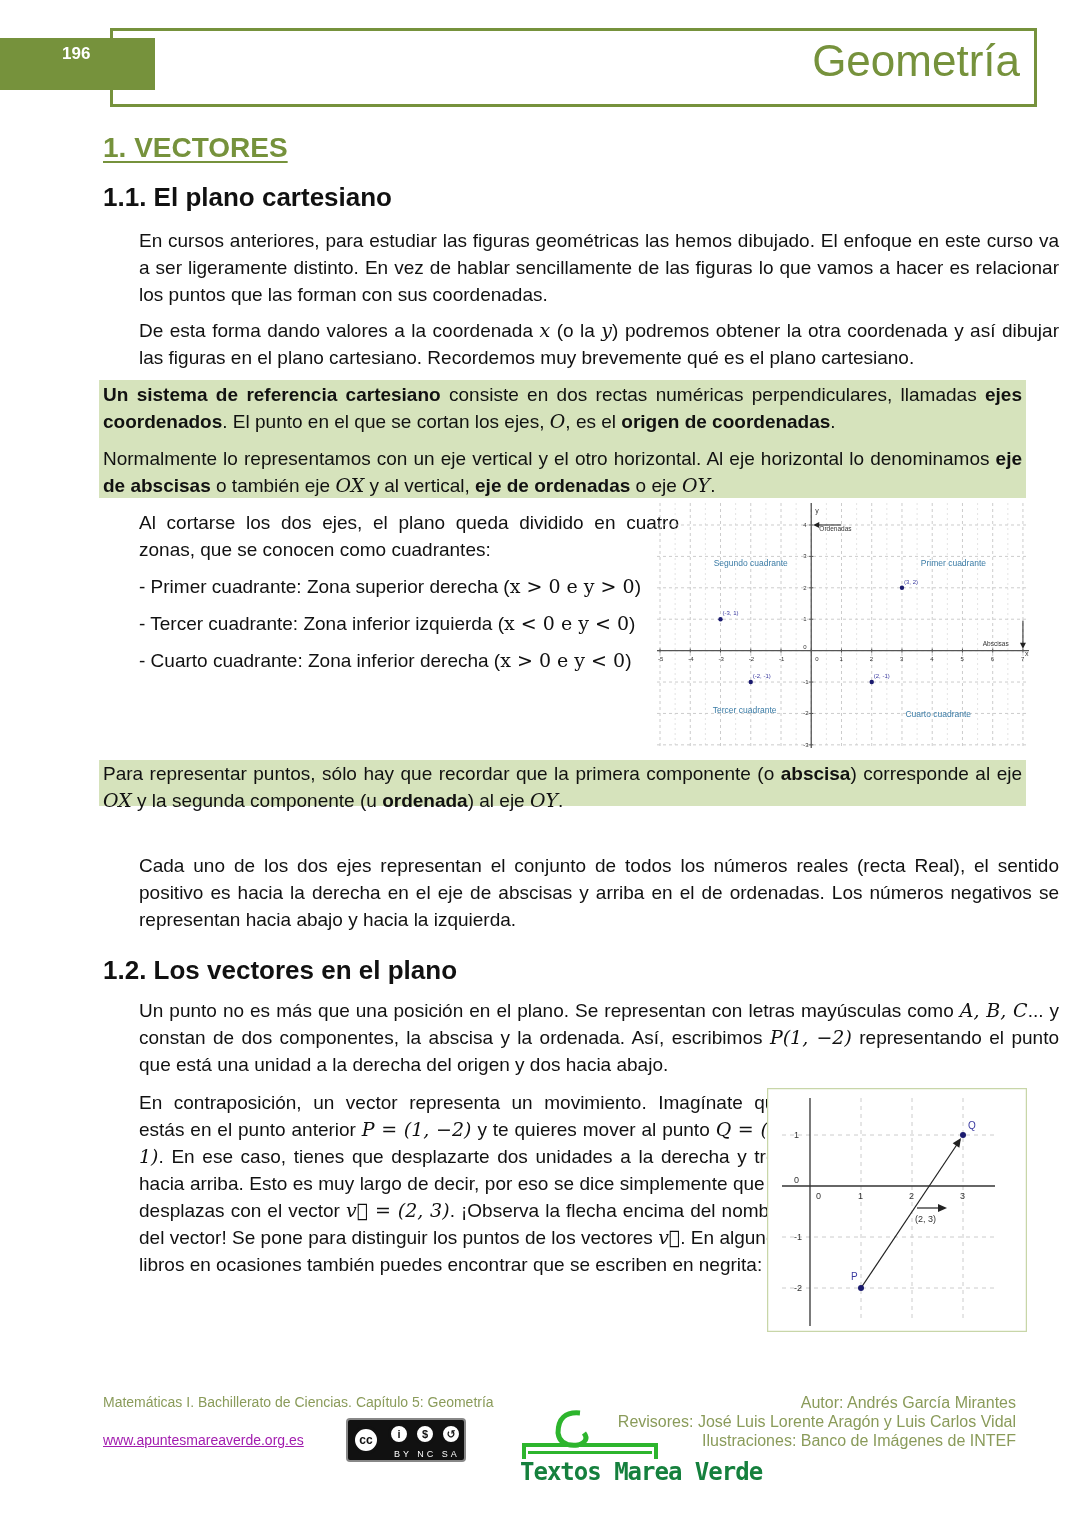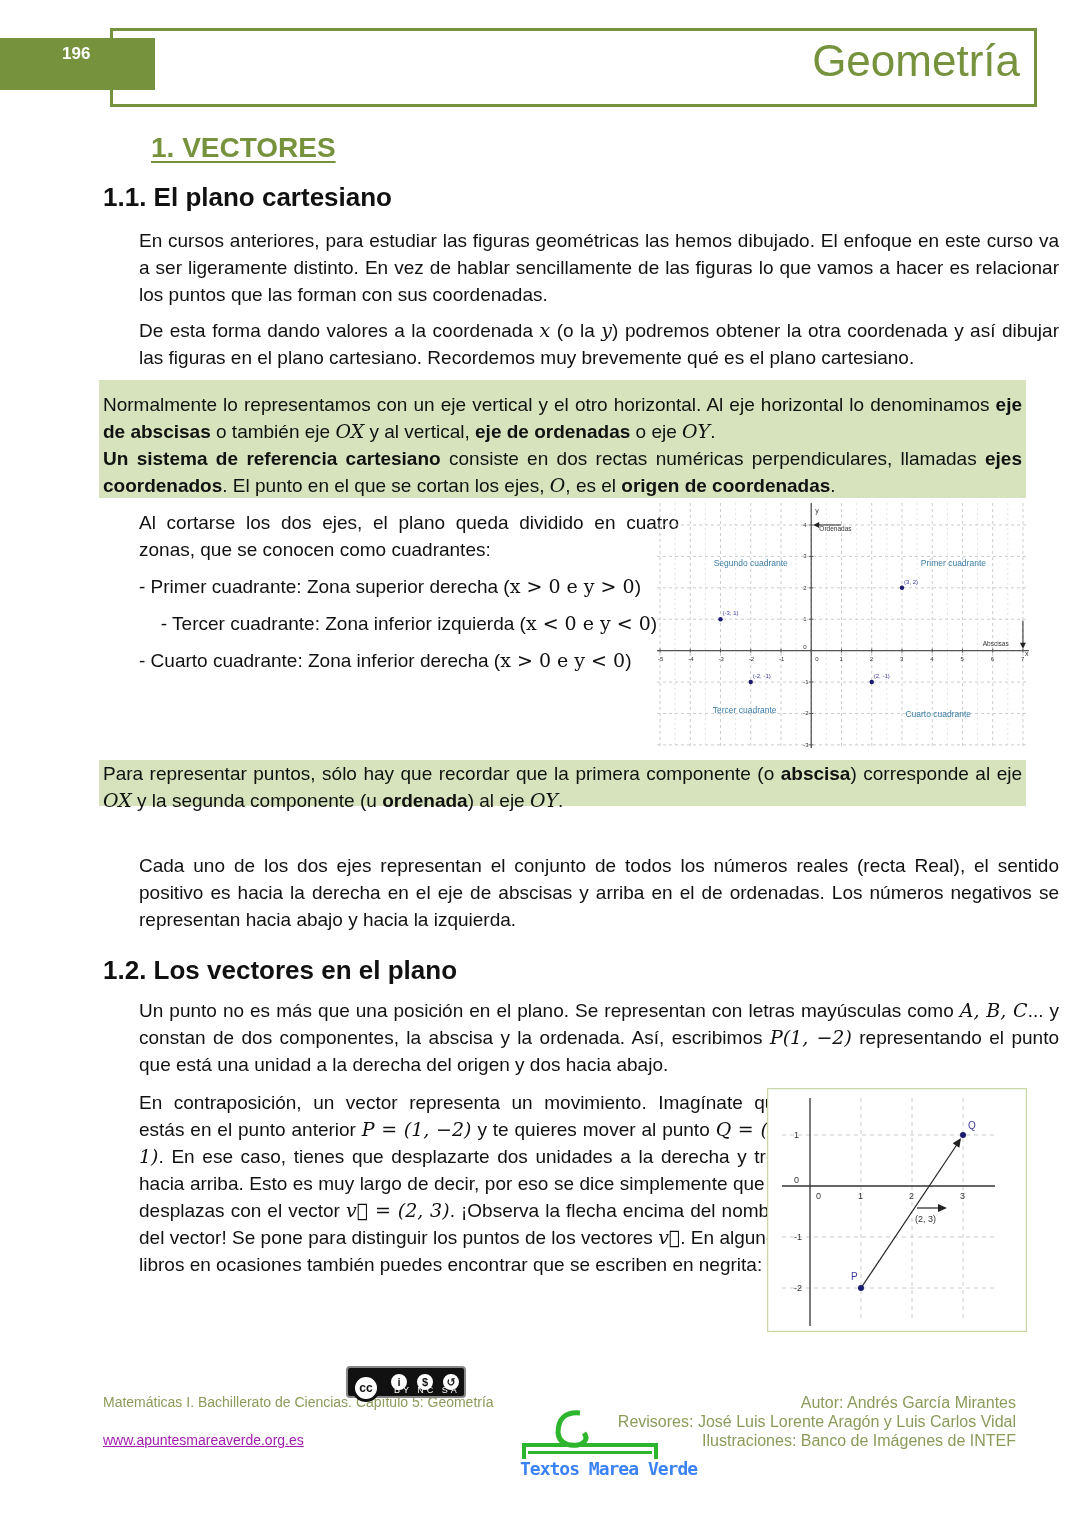--- a/index.html
+++ b/index.html
@@ -3,36 +3,36 @@
 <meta charset="utf-8">
 <style>
   * { box-sizing: border-box; margin: 0; padding: 0; }
   body { width: 1080px; height: 1527px; background: #ffffff; position: relative; overflow: hidden;
          font-family: "Liberation Sans", "DejaVu Sans", sans-serif; color: #111; }
   .page-num-box { position: absolute; left: 0; top: 38px; width: 155px; height: 52px; background: #76923c; }
   .page-num { position: absolute; left: 62px; top: 44px; color: #fff; font-size: 17px; font-weight: bold; }
   .header-frame { position: absolute; left: 110px; top: 28px; width: 927px; height: 79px; border: 3px solid #76923c; border-left-width: 3px; }
   .header-title { position: absolute; right: 60px; top: 36px; font-size: 44px; color: #76923c; }
   .content { position: absolute; left: 103px; width: 920px; font-size: 19px; line-height: 27px; margin-left: 36px; }
-  .h1 { position: absolute; left: 103px; top: 132px; font-size: 28px; font-weight: bold; color: #76923c; text-decoration: underline; text-underline-offset: 4px; margin-left: 48px; }
+  .h1 { position: absolute; left: 103px; top: 132px; font-size: 28px; font-weight: bold; color: #76923c; text-decoration: underline; text-underline-offset: 4px; }
   .h2 { position: absolute; left: 103px; font-size: 26px; font-weight: bold; color: #111; }
   p.just { text-align: justify; text-align-last: left; }
   .shade { position: absolute; left: 99px; width: 927px; background: #d6e3bc; }
   .shade p { padding: 0 4px; font-size: 19px; line-height: 27px; text-align: justify; }
   .m { font-family: "DejaVu Serif", "Liberation Serif", serif; font-style: italic; }
   b { font-weight: bold; }
   .fig { position: absolute; }
   .footer-left { position: absolute; left: 103px; top: 1394px; font-size: 14px; color: #8a9b5a; font-family: "Liberation Sans", sans-serif; }
   .footer-url { position: absolute; left: 103px; top: 1432px; font-size: 14px; color: #a21caf; text-decoration: underline; }
   .footer-right { position: absolute; right: 64px; top: 1393px; font-size: 16px; color: #8a9b5a; text-align: right; line-height: 19px; }
-  .cc { position: absolute; left: 346px; top: 1366px; width: 120px; height: 32px; background: #111; border-radius: 4px; border: 2px solid #888; }
+  .cc { position: absolute; left: 346px; top: 1418px; width: 120px; height: 44px; background: #111; border-radius: 4px; border: 2px solid #888; }
   .cc-badge { position: absolute; top: 3px; width: 28px; height: 28px; border-radius: 50%; background: #fff; border: 3px solid #111; color:#111; font-weight:bold; font-size: 12px; display:flex; align-items:center; justify-content:center; }
   .cc-sub { position: absolute; bottom: 1px; left: 46px; color: #fff; font-size: 9px; letter-spacing: 3px; }
   .logo { position: absolute; left: 518px; top: 1405px; width: 145px; height: 75px; }
-  .logo-text { position: absolute; left: 520px; top: 1458px; color: #3b82f6; font-weight: bold; font-size: 18px; font-family: "DejaVu Sans Mono", monospace; letter-spacing: -1px; }
+  .logo-text { position: absolute; left: 520px; top: 1458px; color: #15803d; font-weight: bold; font-size: 24px; font-family: "DejaVu Sans Mono", monospace; letter-spacing: -1px; }
 </style>
 </head>
 <body>
 
 <div class="header-frame"></div>
 <div class="page-num-box"></div>
 <div class="page-num">196</div>
 <div class="header-title">Geometría</div>
 
 <div class="h1">1. VECTORES</div>
@@ -42,33 +42,33 @@
   <p class="just">En cursos anteriores, para estudiar las figuras geométricas las hemos dibujado. El enfoque en este curso va a ser ligeramente distinto. En vez de hablar sencillamente de las figuras lo que vamos a hacer es relacionar los puntos que las forman con sus coordenadas.</p>
 </div>
 
 <div class="content" style="top:317px;">
   <p class="just">
     <span>De esta forma dando valores a la coordenada </span><span class="m">x</span><span> (o la </span><span class="m">y</span><span>) podremos obtener la otra coordenada y así dibujar las figuras en el plano cartesiano. Recordemos muy brevemente qué es el plano cartesiano.</span>
   </p>
 </div>
 
 <div class="shade" style="top:380px; height:118px; padding-top:1px;">
+  <p>
+    <b>Un sistema de referencia cartesiano</b><span> consiste en dos rectas numéricas perpendiculares, llamadas </span><b>ejes coordenados</b><span>. El punto en el que se cortan los ejes, </span><span class="m">O</span><span>, es el </span><b>origen de coordenadas</b><span>.</span>
+  </p>
   <p style="margin-top:10px;">
     <span>Normalmente lo representamos con un eje vertical y el otro horizontal. Al eje horizontal lo denominamos </span><b>eje de abscisas</b><span> o también eje </span><span class="m">OX</span><span> y al vertical, </span><b>eje de ordenadas</b><span> o eje </span><span class="m">OY</span><span>.</span>
-  </p>
-  <p>
-    <b>Un sistema de referencia cartesiano</b><span> consiste en dos rectas numéricas perpendiculares, llamadas </span><b>ejes coordenados</b><span>. El punto en el que se cortan los ejes, </span><span class="m">O</span><span>, es el </span><b>origen de coordenadas</b><span>.</span>
   </p>
 </div>
 
 <div class="content" style="top:509px; width:540px;">
   <p class="just">Al cortarse los dos ejes, el plano queda dividido en cuatro zonas, que se conocen como cuadrantes:</p>
   <div id="quadrant-list">
       <p style="margin-top: 10px;"><span>- Primer cuadrante: Zona superior derecha (</span><span class="m" style="font-style: normal;">x &gt; 0 e y &gt; 0</span><span>)</span></p>
-      <p style="margin-top: 10px; text-align: center;"><span>- Tercer cuadrante: Zona inferior izquierda (</span><span class="m" style="font-style: normal;">x &lt; 0 e y &lt; 0</span><span>)</span></p>
+      <p style="margin-top: 10px;"><span>- Tercer cuadrante: Zona inferior izquierda (</span><span class="m" style="font-style: normal;">x &lt; 0 e y &lt; 0</span><span>)</span></p>
       <p style="margin-top: 10px;"><span>- Cuarto cuadrante: Zona inferior derecha (</span><span class="m" style="font-style: normal;">x &gt; 0 e y &lt; 0</span><span>)</span></p>
     </div>
 </div>
 
 <svg class="fig" id="fig1" style="left:657px; top:503px;" width="372" height="245">
     <line x1="3.0243902439024284" y1="0" x2="3.0243902439024284" y2="245" stroke="#ccc" stroke-dasharray="3,3" stroke-width="1"></line>
     <line x1="18.146341463414622" y1="0" x2="18.146341463414622" y2="245" stroke="#e4e4e4" stroke-dasharray="2,3" stroke-width="1"></line>
     <line x1="33.26829268292681" y1="0" x2="33.26829268292681" y2="245" stroke="#ccc" stroke-dasharray="3,3" stroke-width="1"></line>
     <line x1="48.39024390243901" y1="0" x2="48.39024390243901" y2="245" stroke="#e4e4e4" stroke-dasharray="2,3" stroke-width="1"></line>
     <line x1="63.5121951219512" y1="0" x2="63.5121951219512" y2="245" stroke="#ccc" stroke-dasharray="3,3" stroke-width="1"></line>

